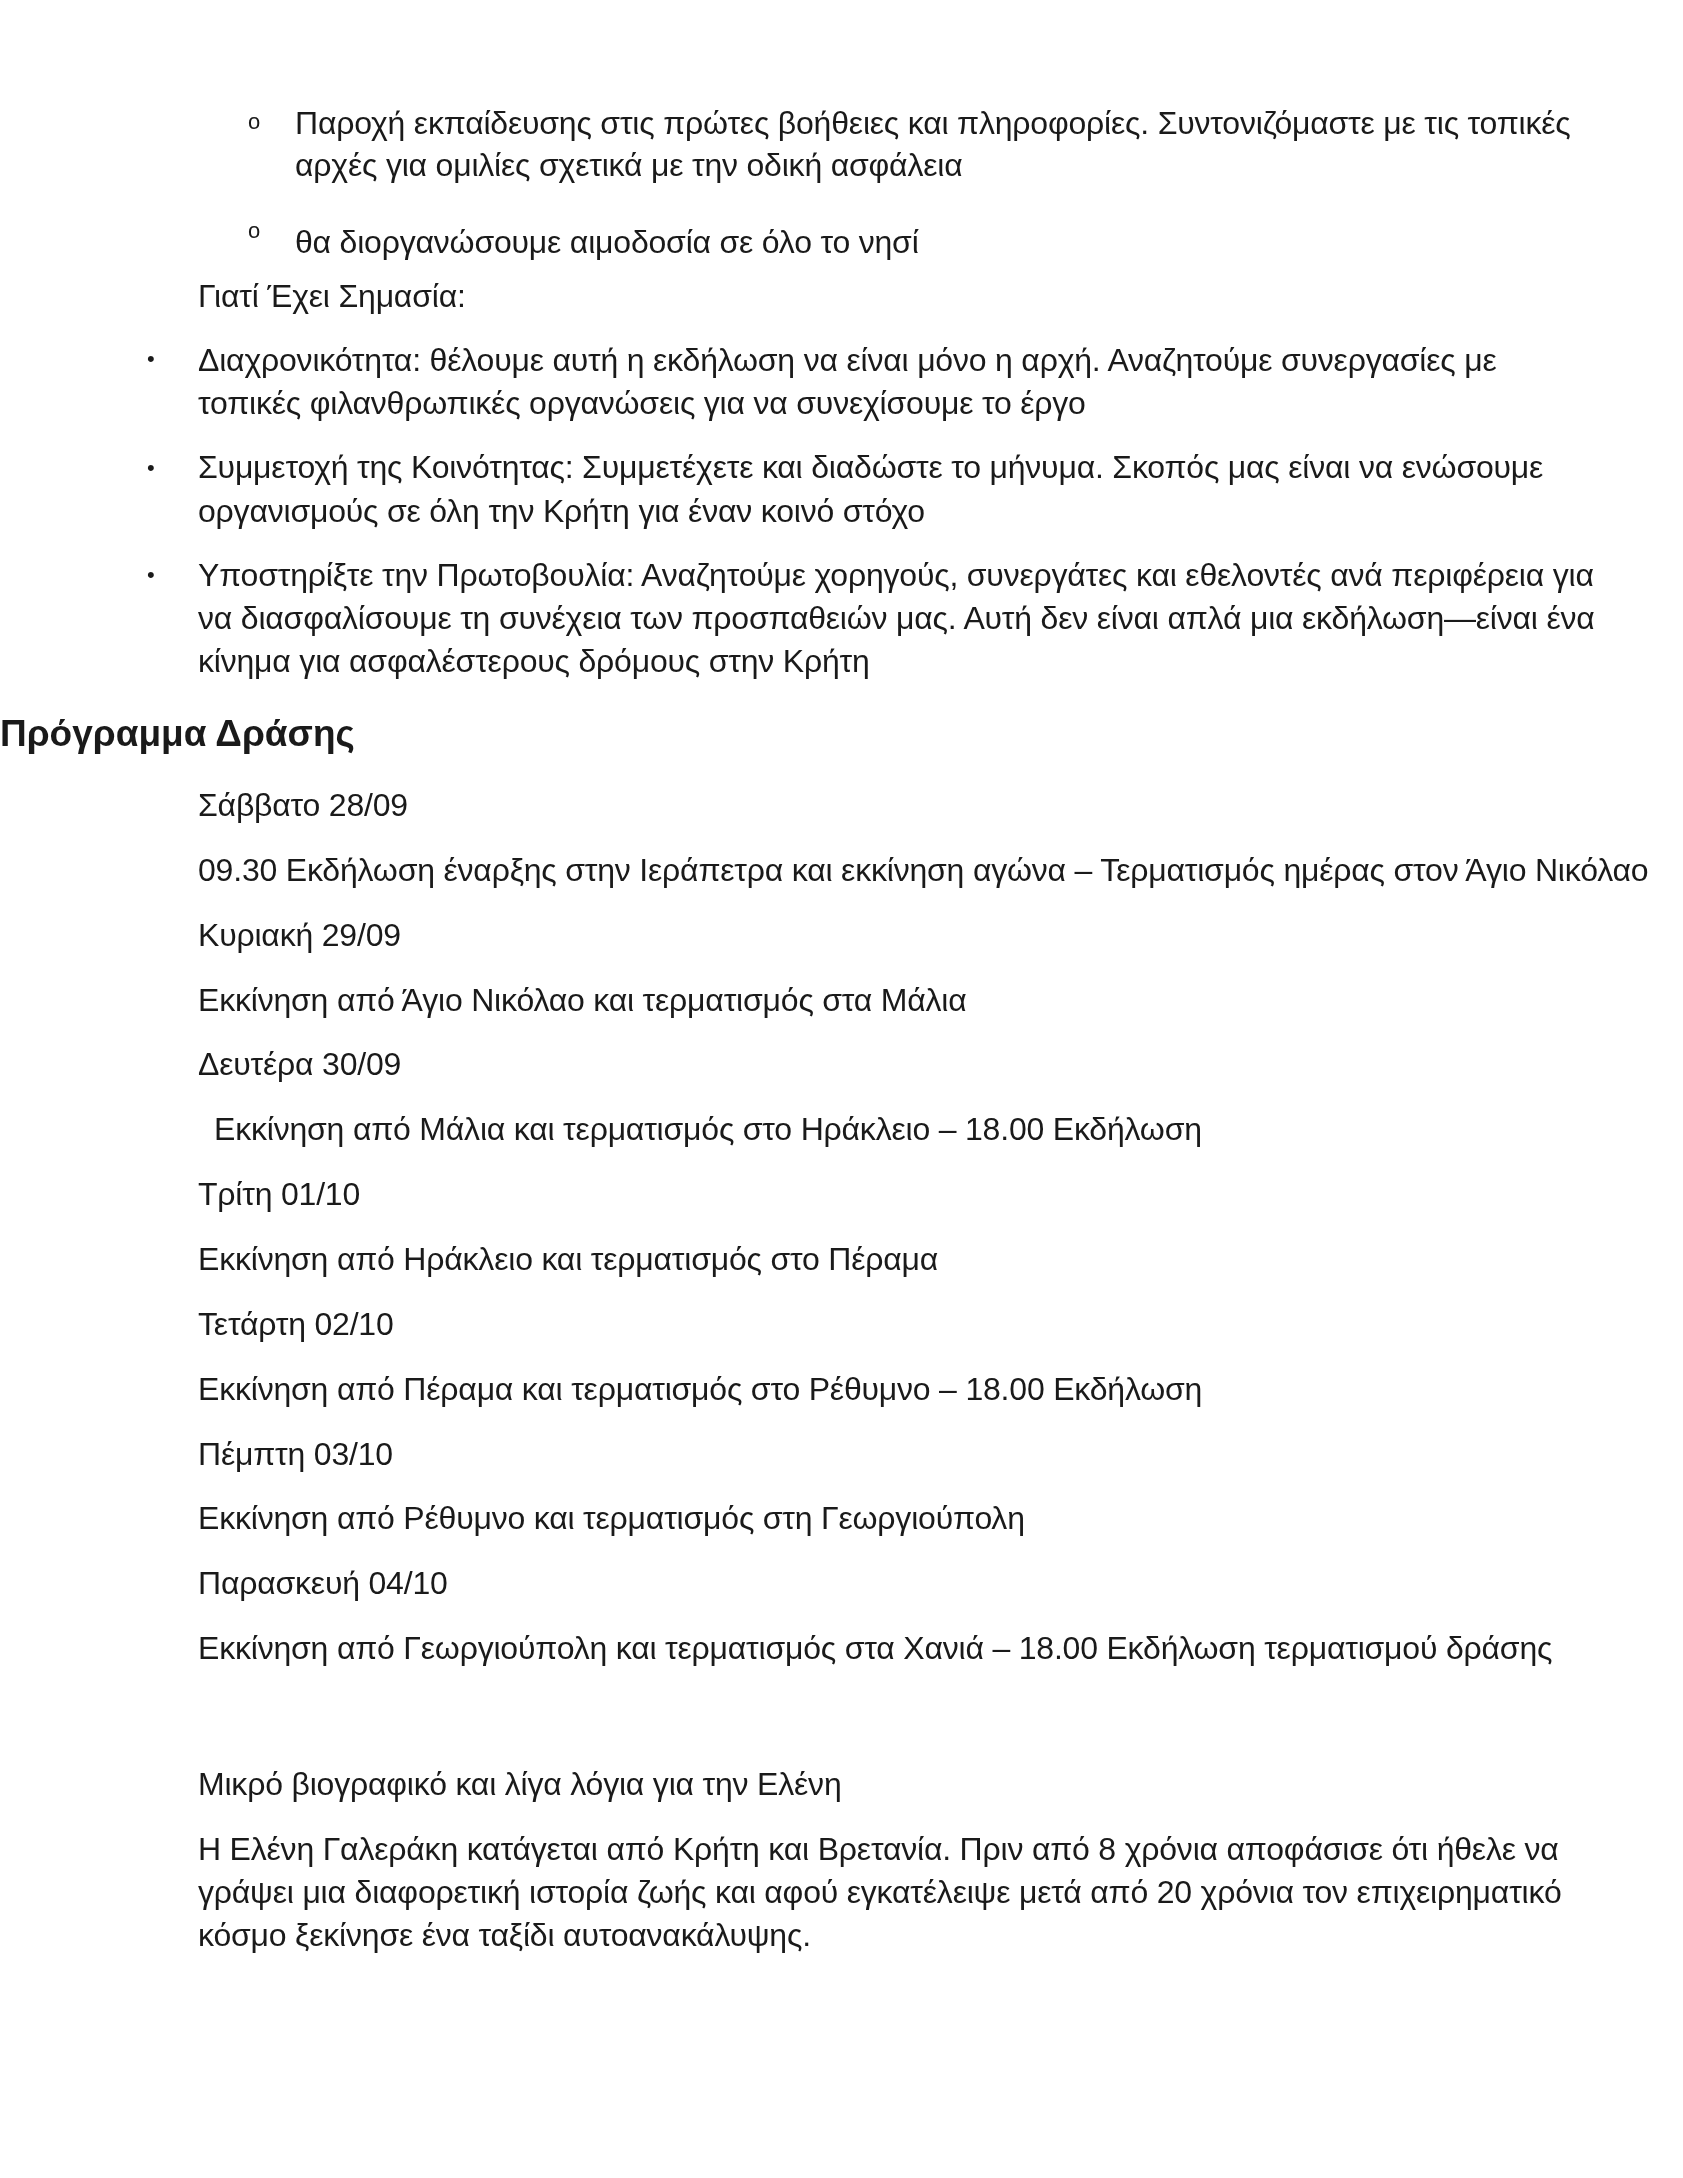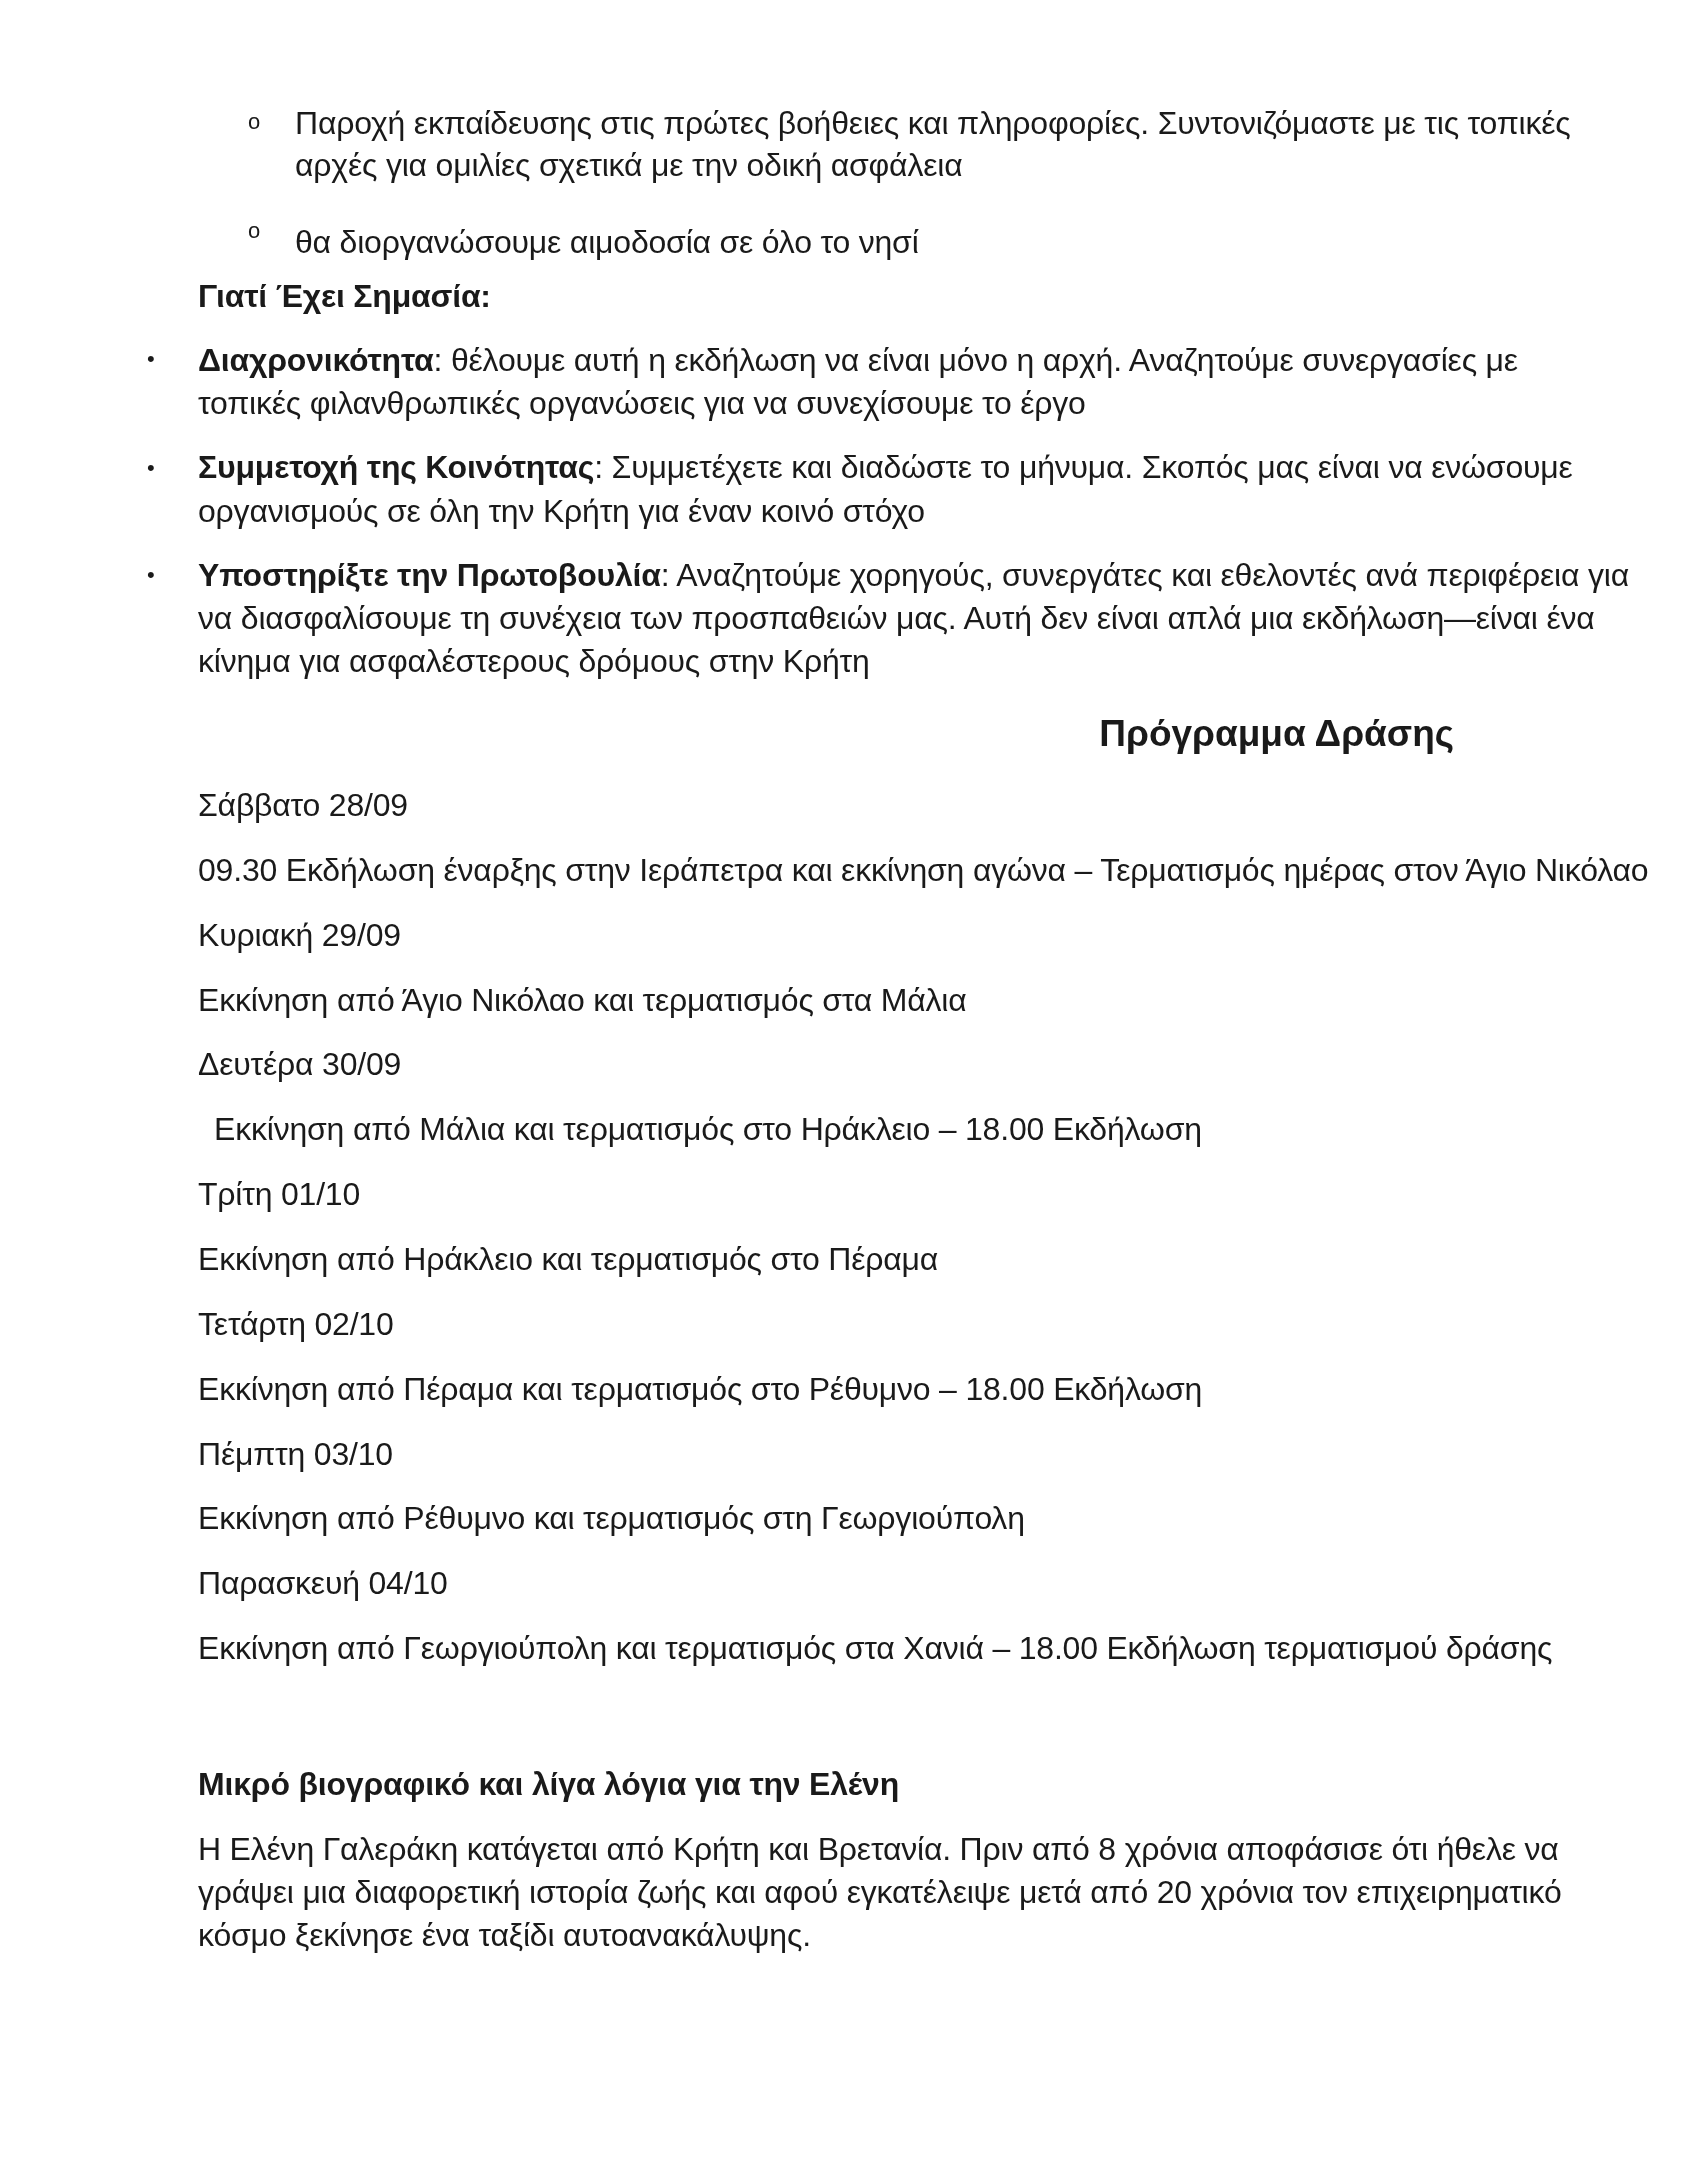--- a/index.html
+++ b/index.html
@@ -1,20 +1,20 @@
 <!DOCTYPE html>
 <html><head>
 <meta charset="utf-8">
 <style>
   html, body { margin:0; padding:0; background:#ffffff; }
   body { width:1683px; height:2178px; position:relative; font-family:"Liberation Sans", sans-serif; color:#1a1a1a; overflow:hidden; }
   .line { position:absolute; font-size:32px; white-space:nowrap; line-height:1; letter-spacing:-0.2px; }
-  .b { font-weight:bold; }
+  .b { font-weight:normal; }
   .marker { position:absolute; font-size:22px; line-height:1; }
-  .heading { position:absolute; left:0; width:1454px; text-align:right; font-size:37px; font-weight:bold; top:713px; }
+  .heading { position:absolute; left:0; width:1454px; text-align:left; font-size:37px; font-weight:bold; top:713px; }
 </style>
 </head>
 <body>
 
 <span class="marker" style="left:248px;top:111px;">o</span>
 <div class="line" style="left:295px;top:107px;">Παροχή εκπαίδευσης στις πρώτες βοήθειες και πληροφορίες. Συντονιζόμαστε με τις τοπικές</div>
 <div class="line" style="left:295px;top:149px;">αρχές για ομιλίες σχετικά με την οδική ασφάλεια</div>
 <span class="marker" style="left:248px;top:220px;">o</span>
 <div class="line" style="left:295px;top:226px;">θα διοργανώσουμε αιμοδοσία σε όλο το νησί</div>
 

